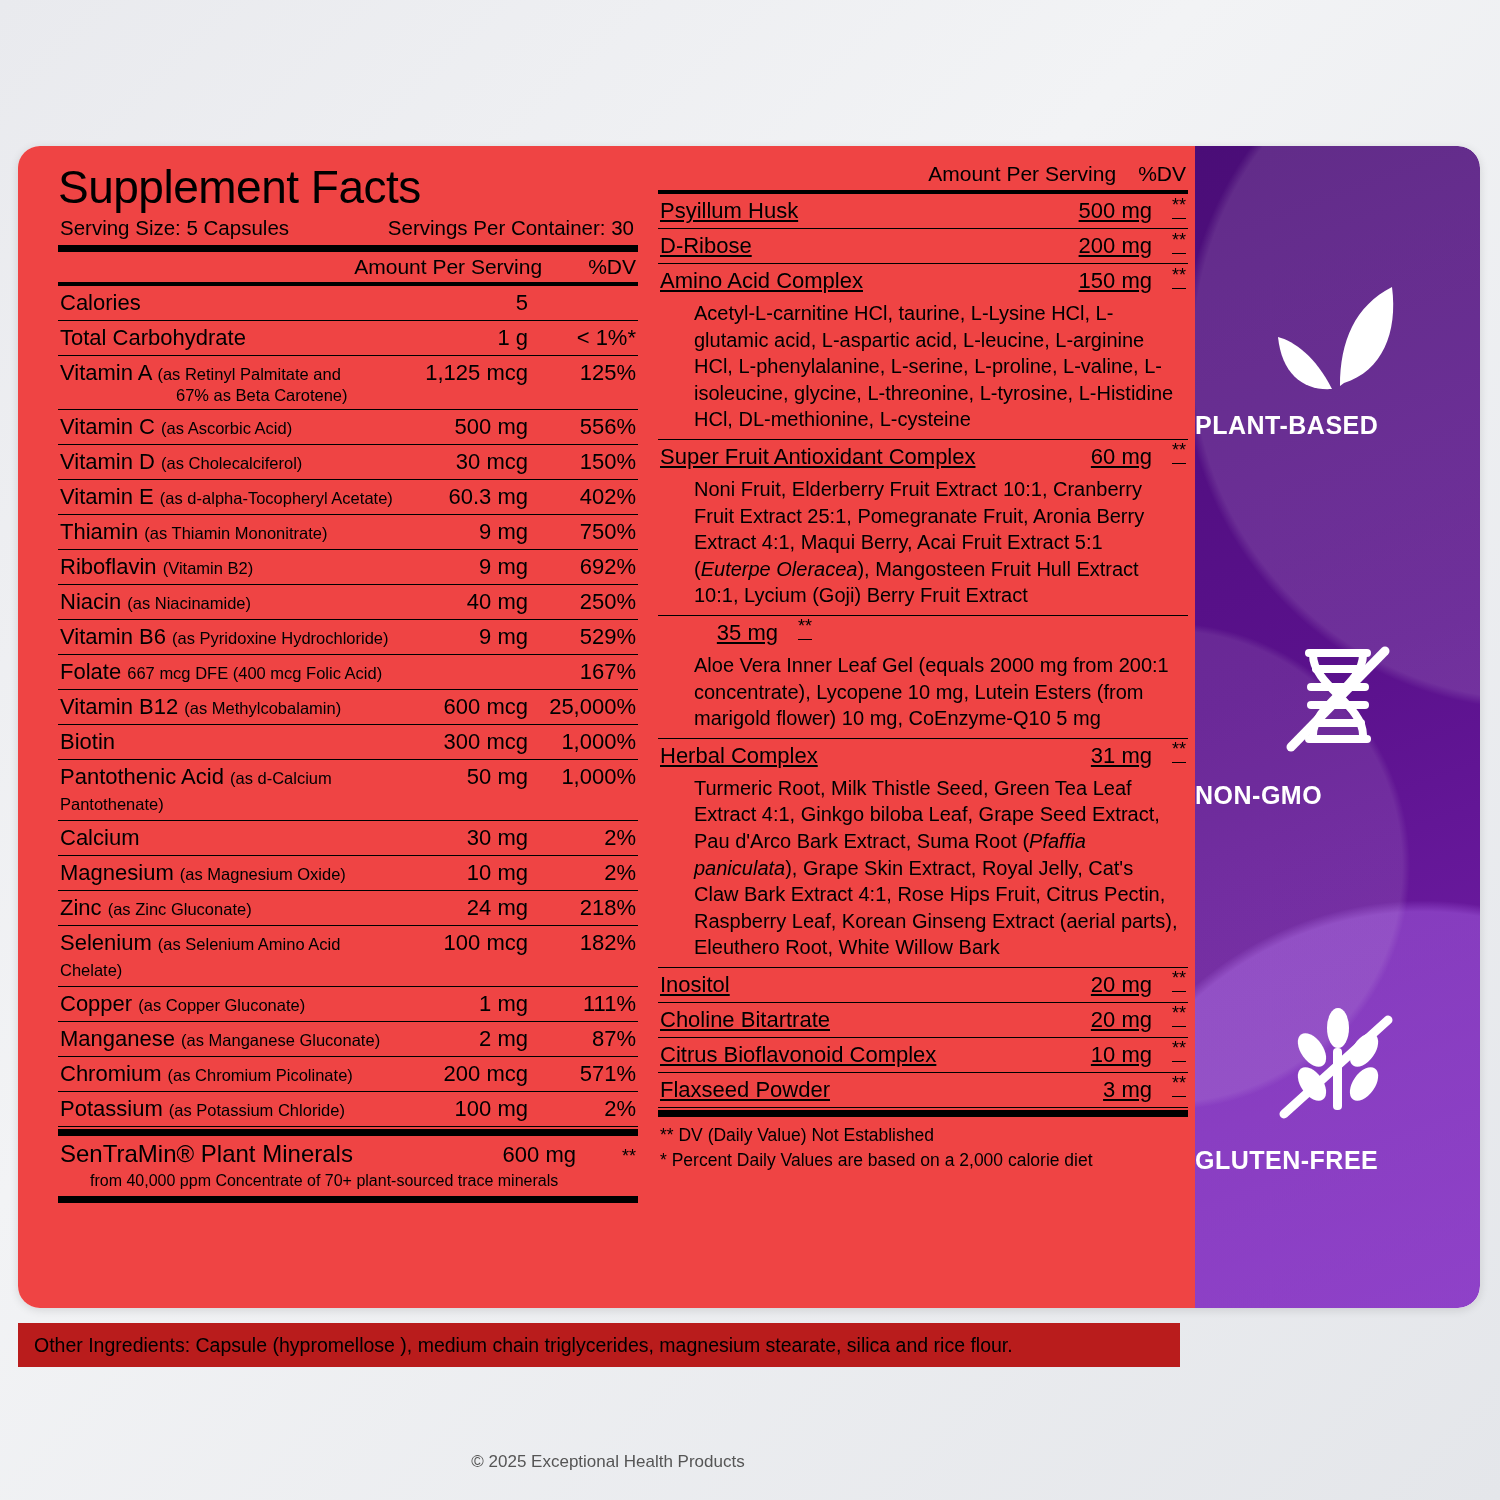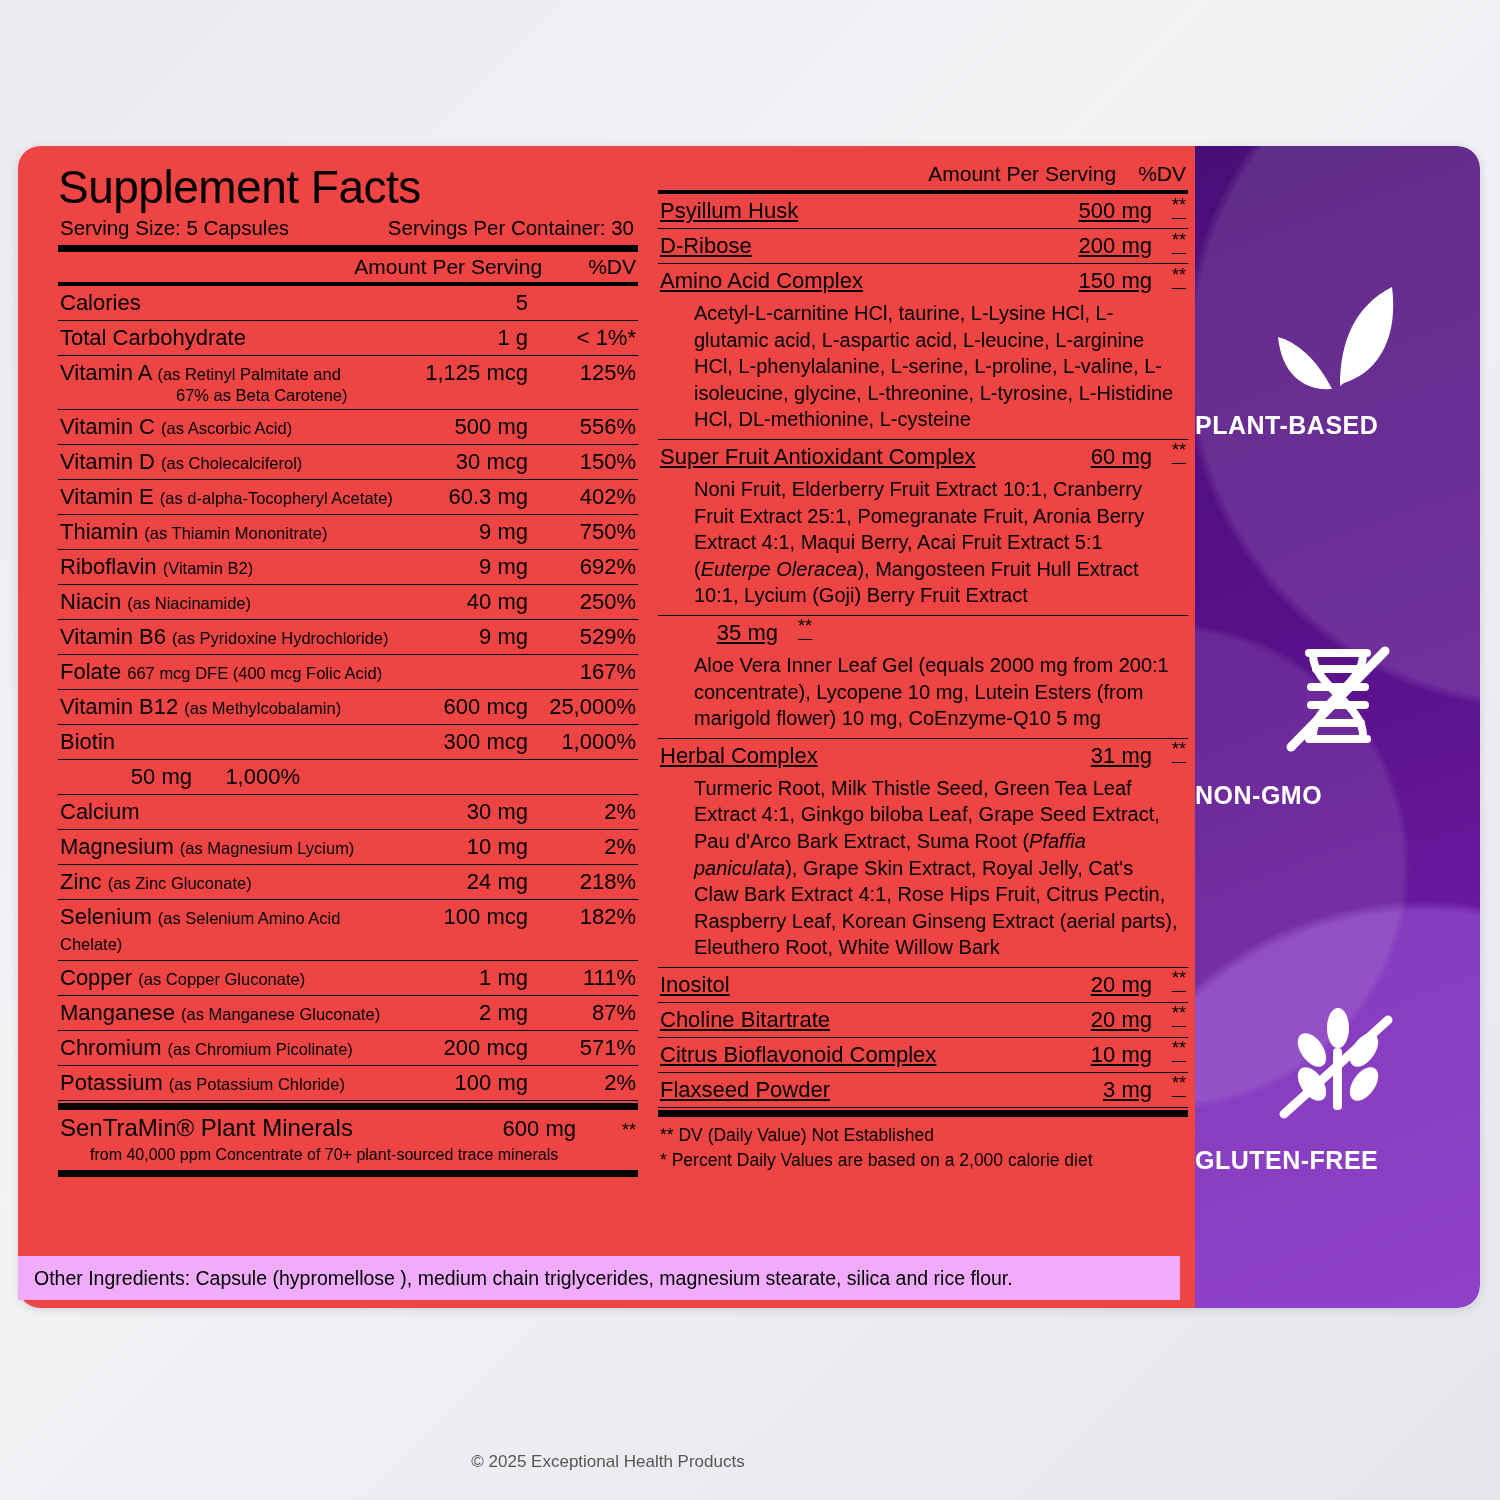--- a/index.html
+++ b/index.html
@@ -53,22 +53,22 @@
   .rrow{display:flex;align-items:center;font-size:22px;padding:4px 2px 4px 2px;text-decoration:underline;}
   .rrow .nm{flex:1;}
   .rrow .amt{width:118px;text-align:right;}
   .rrow .star{width:34px;text-align:right;font-size:18px;vertical-align:super;}
   .rrow .star span{position:relative;top:-6px;}
   .desc{font-size:20px;line-height:1.33;padding:2px 6px 6px 36px;}
   .desc em{font-style:italic;}
   .foot{font-size:17.5px;line-height:1.45;padding:6px 2px 0 2px;}
   
   .other{
-    position:absolute;left:18px;top:1256px;width:1162px;height:44px;
-    background:#f0abfc;display:flex;align-items:center;
+    position:absolute;left:18px;top:1323px;width:1162px;height:44px;
+    background:#b91c1c;display:flex;align-items:center;
     font-size:19.5px;padding-left:16px;box-sizing:border-box;
   }
   
   .badge{position:absolute;width:285px;text-align:left;color:#fff;}
   .badge .lbl{font-size:25px;font-weight:bold;letter-spacing:.5px;margin-top:10px;}
   .b1{top:120px;}
   .b2{top:490px;}
   .b3{top:855px;}
   .ico{height:135px;display:flex;align-items:center;justify-content:center;}
   .copyright{
@@ -169,32 +169,33 @@
             <span class="dv">25,000%</span>
           </div>
           <div class="rule-hair"></div>
           <div class="row">
             <span class="nm">Biotin</span>
             <span class="amt">300 mcg</span>
             <span class="dv">1,000%</span>
           </div>
           <div class="rule-hair"></div>
           <div class="row">
+            <span class="nm">Pantothenic Acid <i>(as d-Calcium Pantothenate)</i></span>
             <span class="amt">50 mg</span>
             <span class="dv">1,000%</span>
           </div>
           <div class="rule-hair"></div>
           <div class="row">
             <span class="nm">Calcium</span>
             <span class="amt">30 mg</span>
             <span class="dv">2%</span>
           </div>
           <div class="rule-hair"></div>
           <div class="row">
-            <span class="nm">Magnesium <i>(as Magnesium Lycium)</i></span>
+            <span class="nm">Magnesium <i>(as Magnesium Oxide)</i></span>
             <span class="amt">10 mg</span>
             <span class="dv">2%</span>
           </div>
           <div class="rule-hair"></div>
           <div class="row">
             <span class="nm">Zinc <i>(as Zinc Gluconate)</i></span>
             <span class="amt">24 mg</span>
             <span class="dv">218%</span>
           </div>
           <div class="rule-hair"></div>

